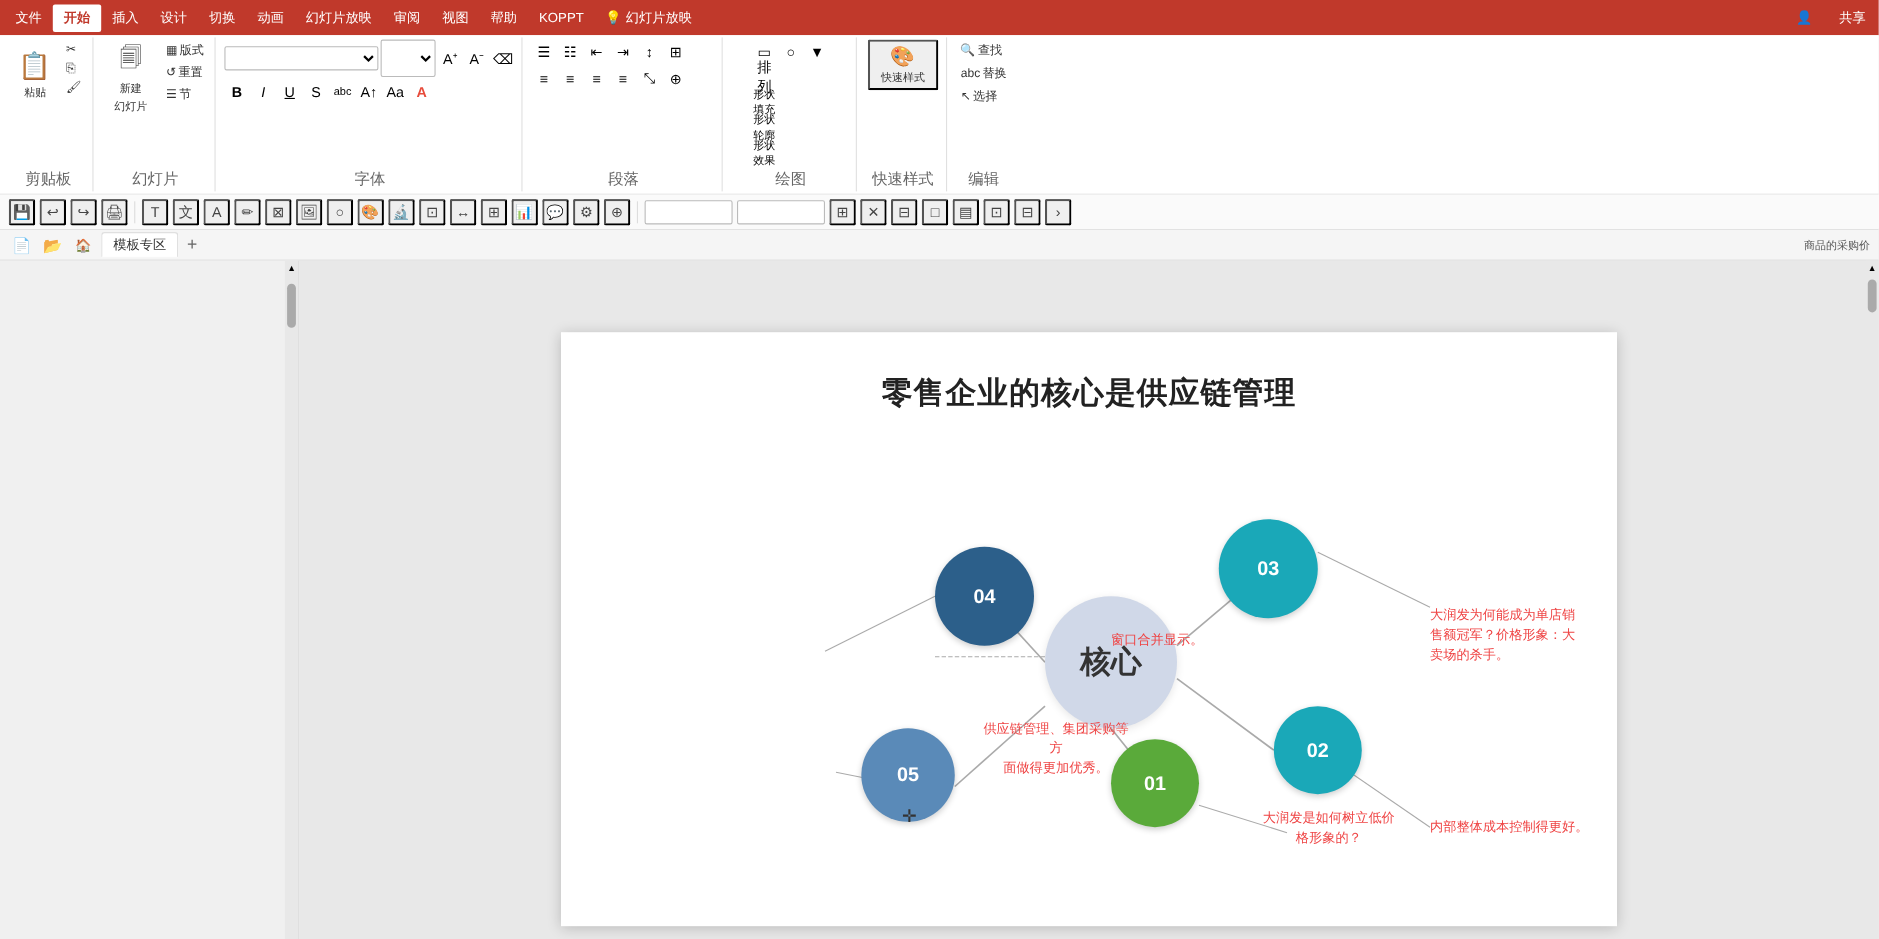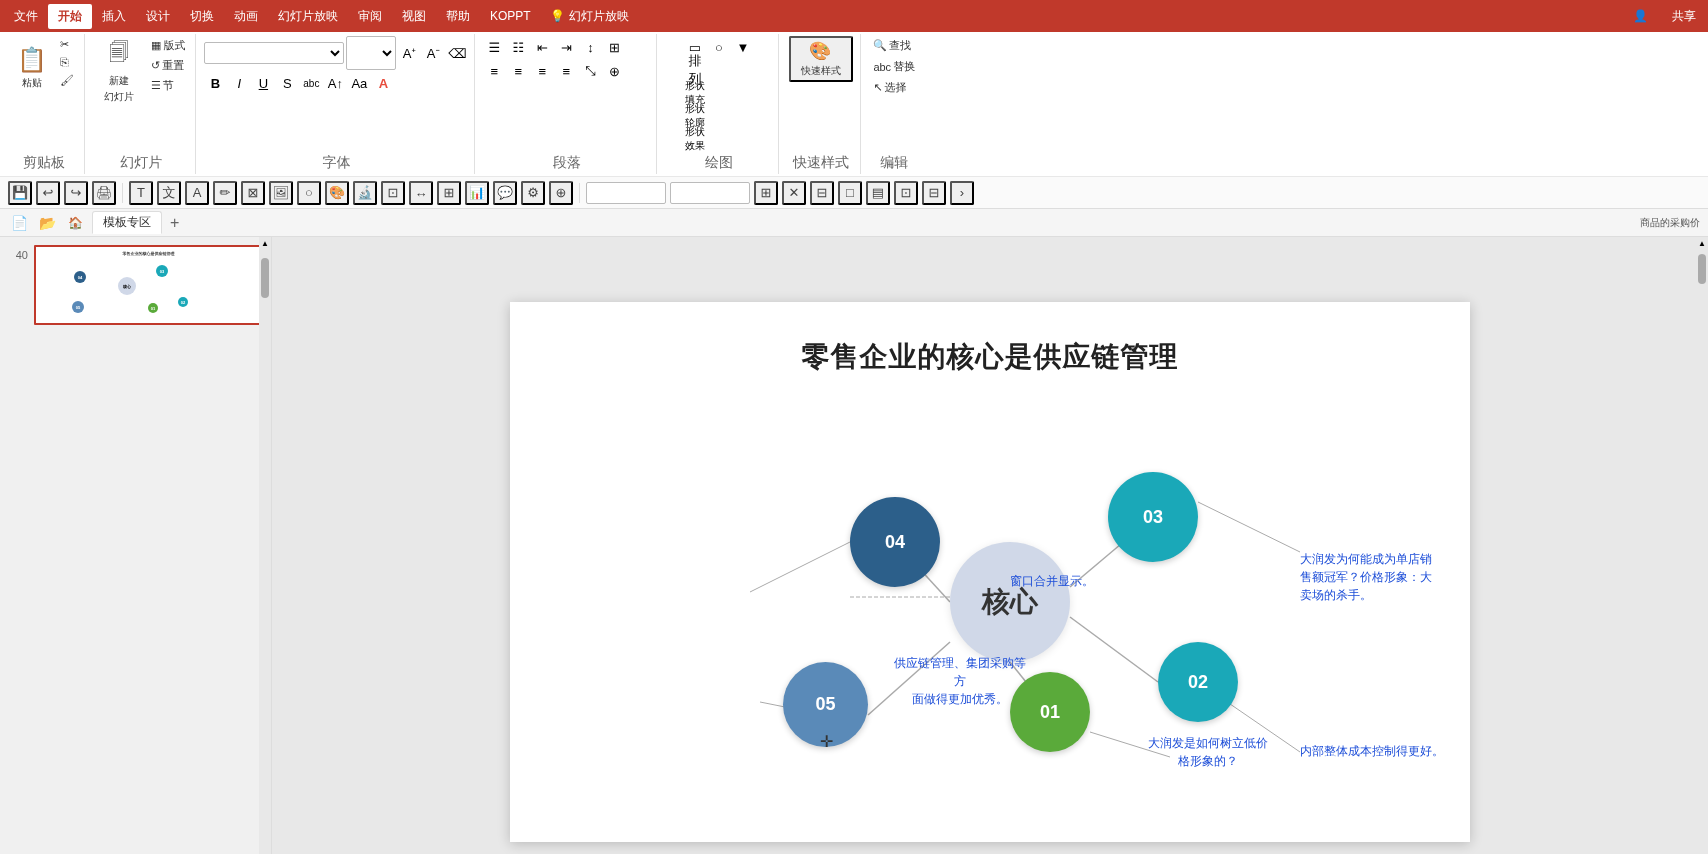--- a/index.html
+++ b/index.html
@@ -134,21 +134,21 @@
       position: absolute; border-radius: 50%; display: flex; align-items: center; justify-content: center;
       font-size: 18px; font-weight: bold; color: white; box-shadow: 0 2px 6px rgba(0,0,0,0.2);
     }
     .node-04 { width: 90px; height: 90px; background: #2c5f8a; top: 195px; left: 340px; }
     .node-03 { width: 90px; height: 90px; background: #1aa8b8; top: 170px; left: 598px; }
     .node-02 { width: 80px; height: 80px; background: #1aa8b8; top: 340px; left: 608px; }
     .node-01 { width: 80px; height: 80px; background: #5aaa3a; top: 370px; left: 500px; }
     .node-05 { width: 85px; height: 85px; background: #5a8ab8; top: 370px; left: 270px; }
 
     .text-label {
-      position: absolute; font-size: 12px; color: #1d4ed8; line-height: 1.5; text-align: center;
+      position: absolute; font-size: 12px; color: #ef4444; line-height: 1.5; text-align: center;
     }
 
     
     .connector-svg { position: absolute; top: 0; left: 0; width: 100%; height: 100%; pointer-events: none; }
   </style>
 </head>
 <body>
 
 <div class="menu-bar">
   <span class="menu-item">文件</span>
@@ -366,36 +366,20 @@
   <span class="tab-add">+</span>
   <div style="margin-left:auto; font-size:10px; color:#555;">商品的采购价</div>
 </div>
 
 <div class="main-area">
 
   <div class="slide-panel">
     <div class="slide-list">
 
 
-      <div class="slide-item">
-        <div class="slide-number">40</div>
-        <div class="slide-thumb selected">
-          <div style="padding:2px;">
-            <div style="font-size:4px; font-weight:bold; text-align:center; color:#333; padding:2px 1px 1px;">零售企业的核心是供应链管理</div>
-            <div style="position:relative; height:60px; margin-top:2px;">
-              <div style="position:absolute; width:18px; height:18px; border-radius:50%; background:#d0d8e8; left:80px; top:18px; display:flex; align-items:center; justify-content:center; font-size:4px; font-weight:bold;">核心</div>
-              <div style="position:absolute; width:12px; height:12px; border-radius:50%; background:#2c5f8a; left:36px; top:12px; display:flex; align-items:center; justify-content:center; font-size:4px; color:white; font-weight:bold;">04</div>
-              <div style="position:absolute; width:12px; height:12px; border-radius:50%; background:#1aa8b8; left:118px; top:6px; display:flex; align-items:center; justify-content:center; font-size:4px; color:white; font-weight:bold;">03</div>
-              <div style="position:absolute; width:10px; height:10px; border-radius:50%; background:#1aa8b8; left:140px; top:38px; display:flex; align-items:center; justify-content:center; font-size:4px; color:white; font-weight:bold;">02</div>
-              <div style="position:absolute; width:10px; height:10px; border-radius:50%; background:#5aaa3a; left:110px; top:44px; display:flex; align-items:center; justify-content:center; font-size:4px; color:white; font-weight:bold;">01</div>
-              <div style="position:absolute; width:12px; height:12px; border-radius:50%; background:#5a8ab8; left:34px; top:42px; display:flex; align-items:center; justify-content:center; font-size:4px; color:white; font-weight:bold;">05</div>
-            </div>
-          </div>
-        </div>
-      </div>
 
 
 
     </div>
 
     <div style="position:absolute; right:0; top:0; bottom:0; width:12px; background:#e8e8e8; display:flex; flex-direction:column;">
       <div style="text-align:center; padding:2px; cursor:pointer; font-size:8px;">▲</div>
       <div style="flex:1; position:relative;">
         <div style="width:8px; height:40px; background:#aaa; border-radius:4px; margin:0 auto; margin-top:8px;"></div>
       </div>
@@ -449,21 +433,21 @@
       <div class="node-circle node-03" style="width:90px;height:90px;background:#1aa8b8;top:170px;left:598px;">03</div>
 
       <div class="node-circle node-02" style="width:80px;height:80px;background:#1aa8b8;top:340px;left:648px;">02</div>
 
       <div class="node-circle node-01" style="width:80px;height:80px;background:#5aaa3a;top:370px;left:500px;">01</div>
 
       <div class="node-circle node-05" style="width:85px;height:85px;background:#5a8ab8;top:360px;left:273px; cursor:move;">05</div>
 
       <div class="text-label" style="left:500px; top:270px; text-align:left;">窗口合并显示。</div>
 
-      <div class="text-label" style="left:380px; top:352px; width:140px;">供应链管理、集团采购等方<br>面做得更加优秀。</div>
+      <div class="text-label" style="left:380px; top:352px; width:140px;font-family:Liberation Mono, monospace;">供应链管理、集团采购等方<br>面做得更加优秀。</div>
 
       <div class="text-label" style="left:638px; top:432px; text-align:center; width:120px;">大润发是如何树立低价<br>格形象的？</div>
 
       <div class="text-label" style="left:790px; top:248px; text-align:left; width:180px;">大润发为何能成为单店销<br>售额冠军？价格形象：大<br>卖场的杀手。</div>
 
       <div class="text-label" style="left:790px; top:440px; text-align:left; width:180px;">内部整体成本控制得更好。</div>
 
       <div style="position:absolute; left:310px; top:430px; font-size:16px; color:#333; pointer-events:none;">✛</div>
 
     </div>

